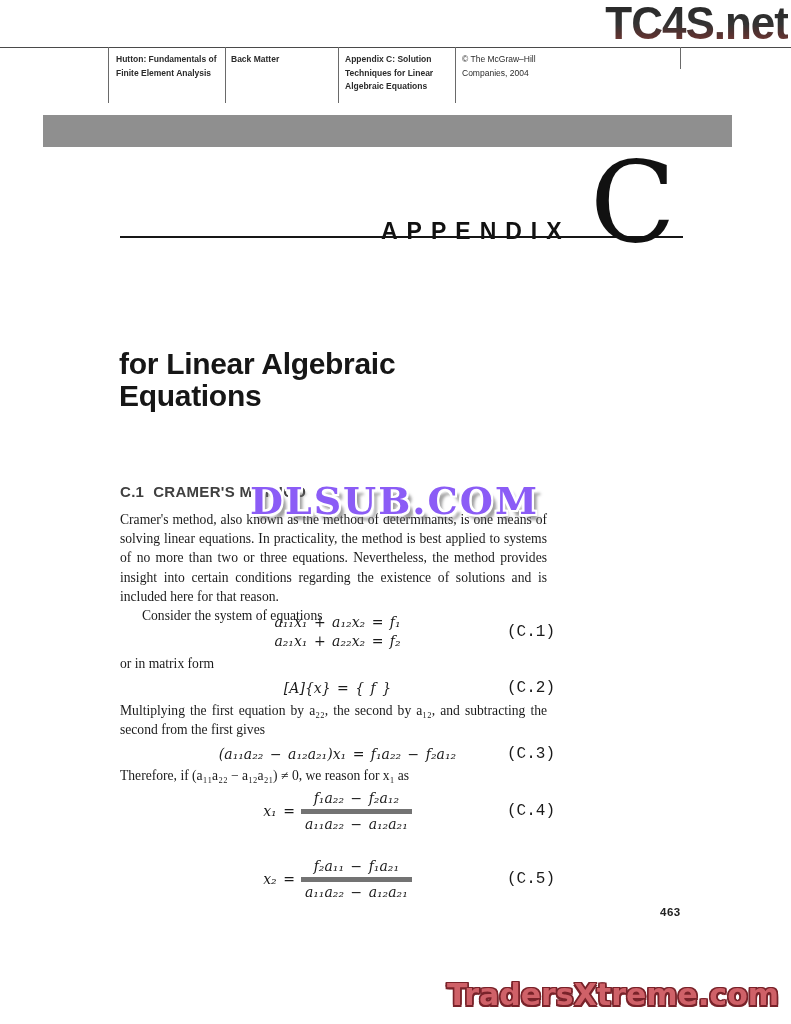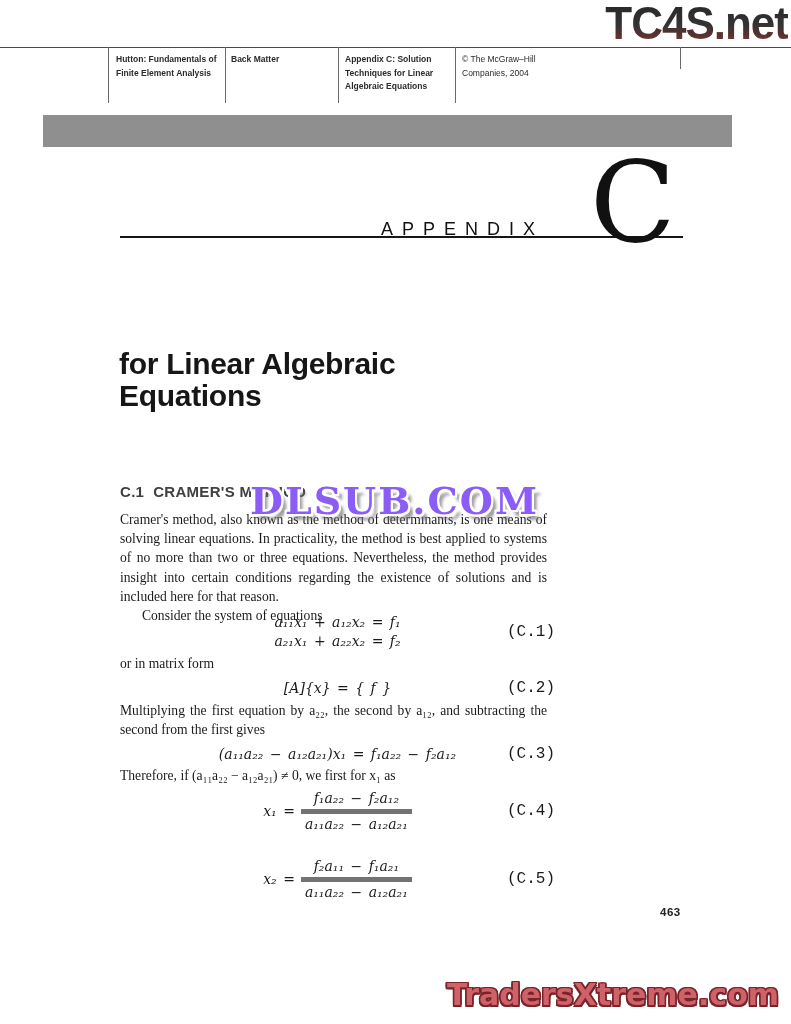--- a/index.html
+++ b/index.html
@@ -44,21 +44,21 @@
     font-family:"Liberation Sans","DejaVu Sans",sans-serif;
     font-size:8.5px;line-height:13.5px;color:#2b2b2b;
   }
   .hcell.bold{font-weight:bold;}
   
   .gray-bar{position:absolute;left:43px;top:115px;width:689px;height:32px;background:#8f8f8f;}
   
   .appendix-word{
     position:absolute;left:381px;top:220px;
     font-family:"Liberation Sans","DejaVu Sans",sans-serif;
-    font-weight:normal;font-size:18px;letter-spacing:9px;color:#111;line-height:1;
+    font-weight:bold;font-size:23px;letter-spacing:9px;color:#111;line-height:1;
   }
   .appendix-rule{position:absolute;left:120px;top:236px;width:563px;height:2px;background:#161616;}
   .appendix-letter{
     position:absolute;left:590px;top:146px;
     font-family:"DejaVu Serif","Liberation Serif",serif;
     font-size:112px;line-height:1;color:#111;
   }
   
   .chapter-title{
     position:absolute;left:119px;top:348px;
@@ -157,21 +157,21 @@
   <div class="body-col" style="top:701px;">
     <p class="para">Multiplying the first equation by a₂₂, the second by a₁₂, and subtracting the second from the first gives</p>
   </div>
 
   <div class="eq" style="top:743px;height:22px;">
     <span class="math">(a₁₁a₂₂ − a₁₂a₂₁)x₁ = f₁a₂₂ − f₂a₁₂</span>
     <span class="eq-label">(C.3)</span>
   </div>
 
   <div class="body-col" style="top:766px;">
-    <p class="para" style="text-align:left;">Therefore, if (a₁₁a₂₂ − a₁₂a₂₁) ≠ 0, we first for x₁ as</p>
+    <p class="para" style="text-align:left;">Therefore, if (a₁₁a₂₂ − a₁₂a₂₁) ≠ 0, we reason for x₁ as</p>
   </div>
 
   <div class="eq" style="top:788px;height:46px;">
     <div class="eq-row math">
       <span>x₁ =</span>
       <span class="frac">
         <span class="num">f₁a₂₂ − f₂a₁₂</span>
         <span class="den">a₁₁a₂₂ − a₁₂a₂₁</span>
       </span>
     </div>

